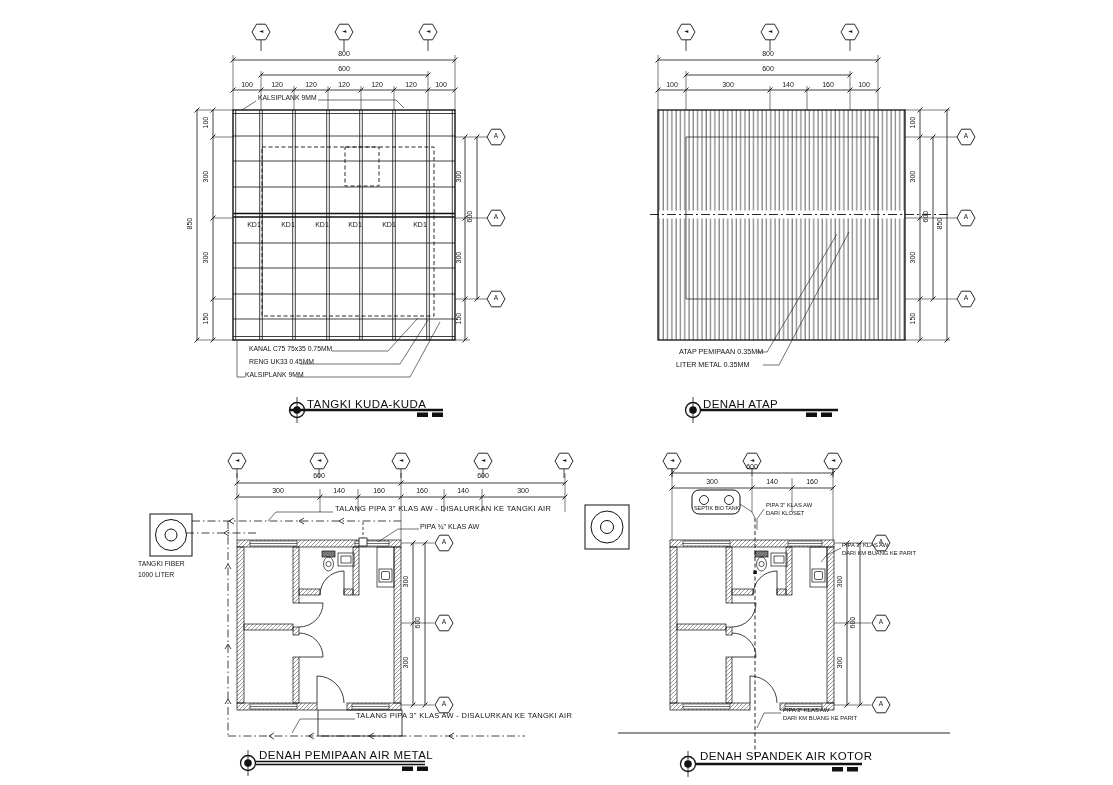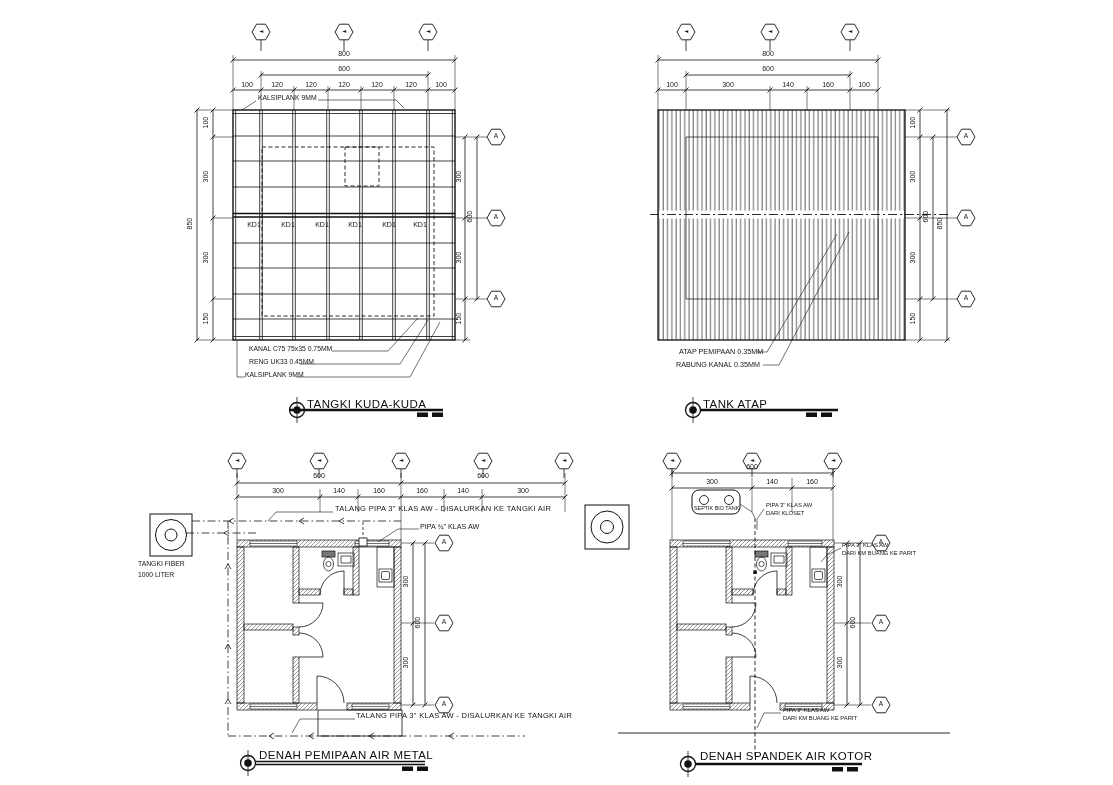--- a/index.html
+++ b/index.html
@@ -248,22 +248,22 @@
 <span class="t c dim" style="left:771px;top:81px;width:34px">140</span>
 <span class="t c dim" style="left:811px;top:81px;width:34px">160</span>
 <span class="t c dim" style="left:847px;top:81px;width:34px">100</span>
 <span class="t c v dim" style="left:898px;top:119px;width:30px">100</span>
 <span class="t c v dim" style="left:898px;top:173px;width:30px">300</span>
 <span class="t c v dim" style="left:898px;top:254px;width:30px">300</span>
 <span class="t c v dim" style="left:898px;top:315px;width:30px">150</span>
 <span class="t c v dim" style="left:911px;top:213px;width:30px">600</span>
 <span class="t c v dim" style="left:925px;top:220px;width:30px">850</span>
 <span class="t note2" style="left:679px;top:348px">ATAP PEMIPAAN 0.35MM</span>
-<span class="t note2" style="left:676px;top:361px">RABUNG KANAL 0.35MM</span>
-<span class="t ttl" style="left:703px;top:398px">TANK ATAP</span>
+<span class="t note2" style="left:676px;top:361px">LITER METAL 0.35MM</span>
+<span class="t ttl" style="left:703px;top:398px">DENAH ATAP</span>
 <span class="t c hexg" style="left:678px;top:29px;width:16px">◄</span>
 <span class="t c hexg" style="left:762px;top:29px;width:16px">◄</span>
 <span class="t c hexg" style="left:842px;top:29px;width:16px">◄</span>
 <span class="t c hexa" style="left:958px;top:133px;width:16px">A</span>
 <span class="t c hexa" style="left:958px;top:214px;width:16px">A</span>
 <span class="t c hexa" style="left:958px;top:295px;width:16px">A</span>
 
 <span class="t c dim" style="left:302px;top:472px;width:34px">600</span>
 <span class="t c dim" style="left:466px;top:472px;width:34px">600</span>
 <span class="t c dim" style="left:261px;top:487px;width:34px">300</span>

